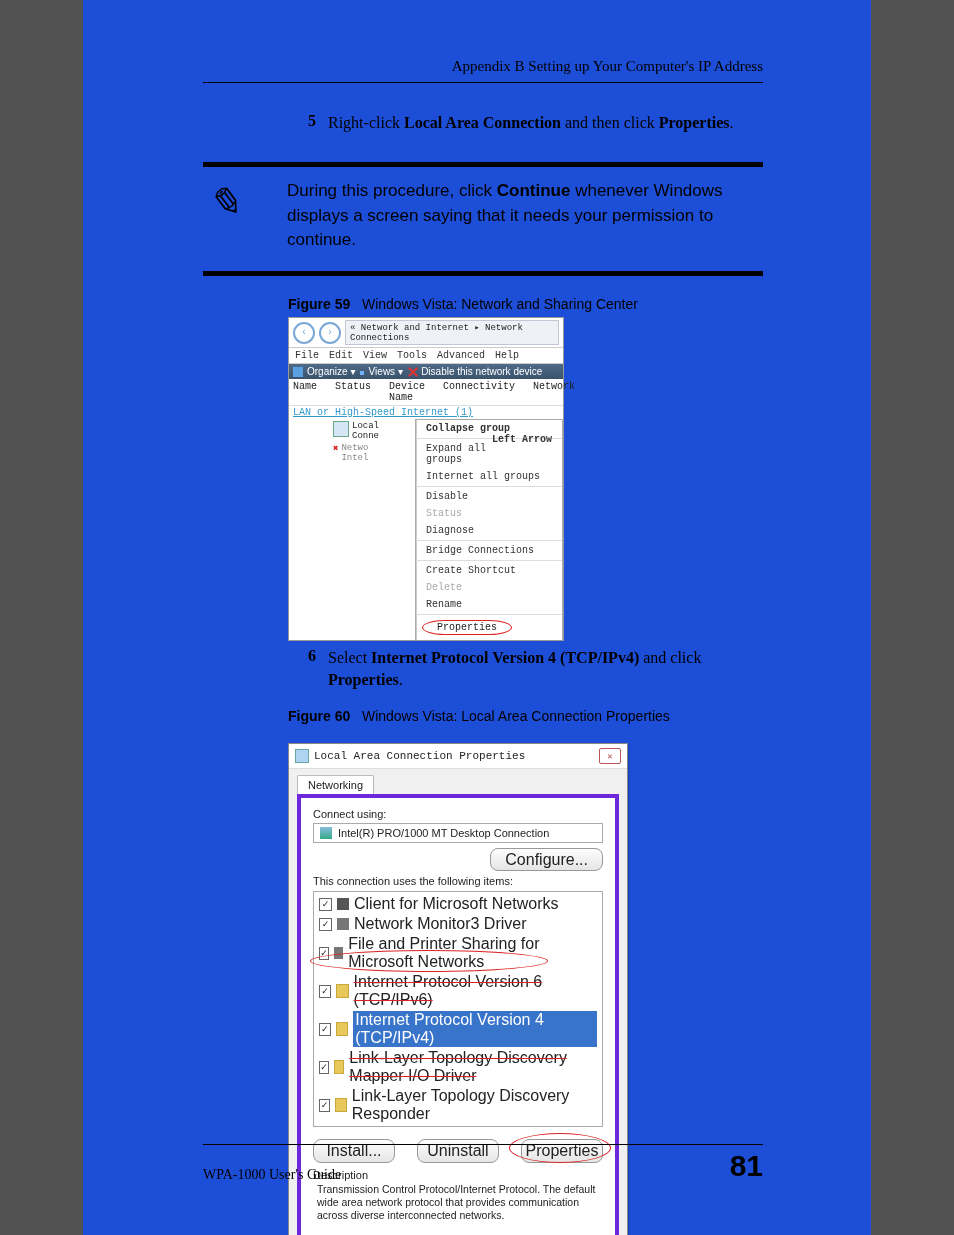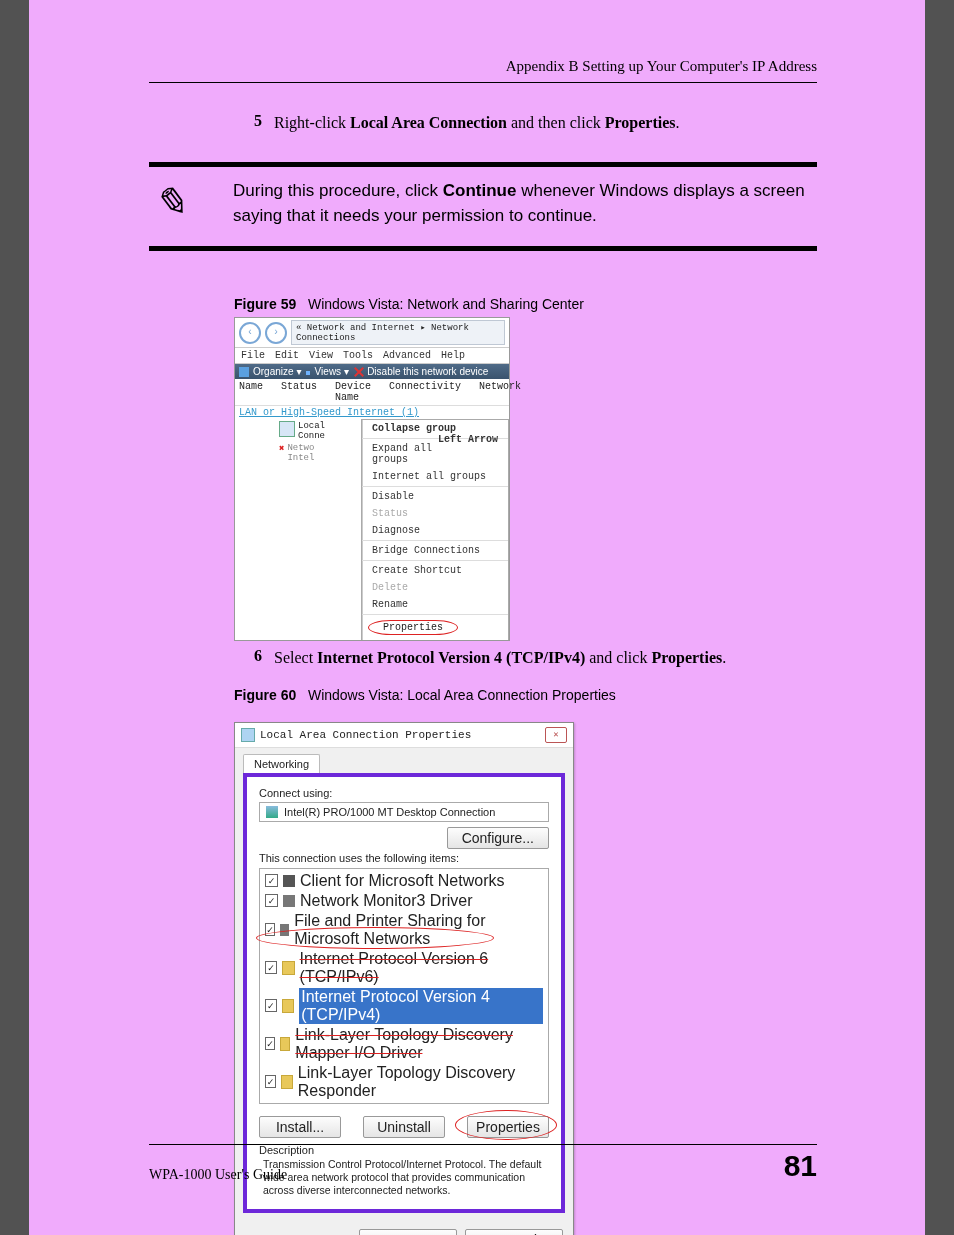--- a/index.html
+++ b/index.html
@@ -3,23 +3,23 @@
 <meta charset="utf-8">
 <style>
   body {
     margin: 0;
     background: #525252;
     font-family: "Times New Roman", Times, serif;
     display: flex;
     justify-content: center;
   }
   .page {
-    width: 896px;
+    width: 788px;
     height: 1235px;
-    background: #f0abfc;
+    background: #1d4ed8;
     position: relative;
     box-sizing: border-box;
     padding: 60px 108px 58px 120px;
     color: #000;
   }
   .header-right {
     position: absolute;
     top: 58px;
     right: 108px;
     font-size: 15px;
@@ -132,21 +132,21 @@
     box-shadow:1px 1px 2px rgba(0,0,0,.2);
   }
   .s2-title { display:flex; align-items:center; justify-content:space-between; padding:4px 6px; background:#fff; border-bottom:1px solid #ddd; font-family:"Courier New",monospace; font-size:11px;}
   .s2-title .t-ic { width:12px;height:12px;background:#aed4f2;border:1px solid #6aa;}
   .s2-title .t-close { width:20px;height:14px;border:1px solid #b55; border-radius:2px; color:#b55; display:flex;align-items:center;justify-content:center;font-size:9px;}
   .s2-tab { margin:6px 0 0 8px;}
   .s2-tab span { display:inline-block; background:#fff;border:1px solid #bbb;border-bottom:none;padding:3px 10px;border-radius:2px 2px 0 0;}
   .s2-panel { background:#fff; border:4px solid #6d28d9; margin:0 8px 8px 8px; padding:10px 12px 12px 12px;}
   .field-box { border:1px solid #aaa; background:#fff; padding:3px 6px; display:flex; gap:6px; align-items:center; margin-top:3px;}
   .field-box .f-ic{ width:12px;height:12px;background:linear-gradient(#8bd,#3a8);}
-  .btn { border:1px solid #999; background:linear-gradient(#fdfdfd,#e5e5e5); padding:2px 14px; font-size:14px; border-radius:2px;}
+  .btn { border:1px solid #999; background:linear-gradient(#fdfdfd,#e5e5e5); padding:2px 14px; font-size:16px; border-radius:8px;}
   .right { text-align:right; }
   .list-box { border:1px solid #aaa; background:#fff; margin-top:4px; padding:2px 0;}
   .li { display:flex; align-items:center; gap:5px; padding:1px 5px; font-size:16px;}
   .cb { width:11px;height:11px;border:1px solid #666;display:flex;align-items:center;justify-content:center;font-size:9px;}
   .cb::after{content:"✓";}
   .ic-a{width:12px;height:12px;background:#555;}
   .ic-b{width:12px;height:12px;background:#777;}
   .ic-y{width:12px;height:12px;background:#e8c85a;border:1px solid #c8a83a;}
   .hl { background:#3874c9;color:#fff;padding:0 2px;}
   .strike-red { text-decoration: line-through; text-decoration-color:#d22;}

